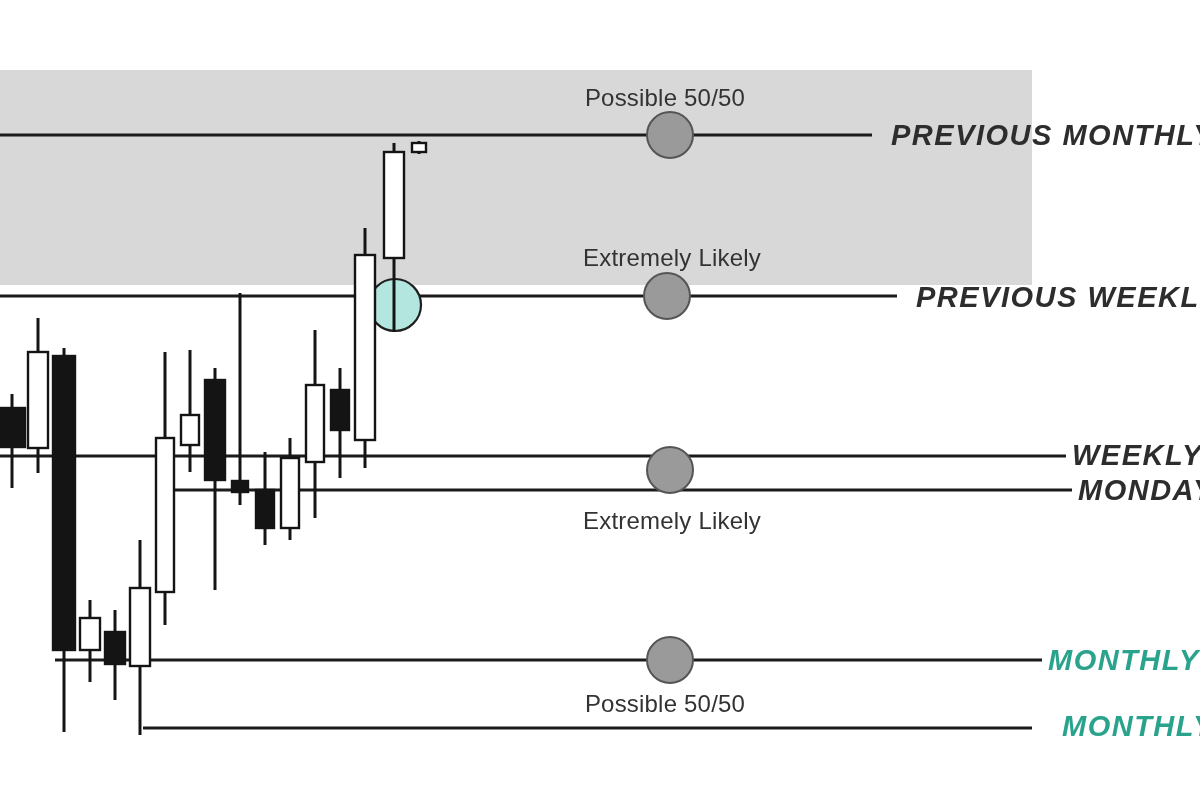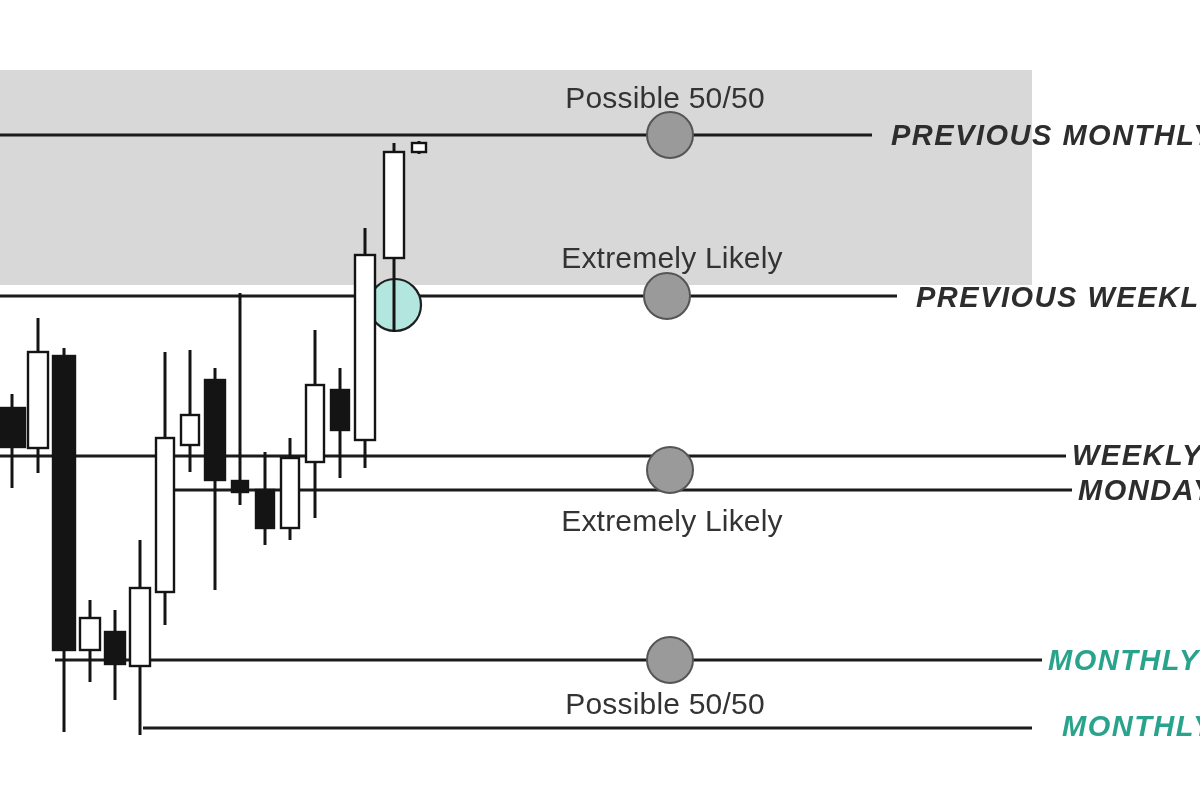--- a/index.html
+++ b/index.html
@@ -8,21 +8,21 @@
     width: 1200px;
     height: 800px;
     background: #ffffff;
     overflow: hidden;
     font-family: "Liberation Sans", "DejaVu Sans", sans-serif;
   }
   .stage svg { position: absolute; left: 0; top: 0; }
   .ann {
     position: absolute;
     transform: translate(-50%, -50%);
-    font-size: 30px;
+    font-size: 24px;
     color: #333333;
     letter-spacing: 0.2px;
     white-space: nowrap;
   }
   .lvl {
     position: absolute;
     transform: translateY(-50%);
     font-size: 29px;
     font-weight: 700;
     font-style: italic;

